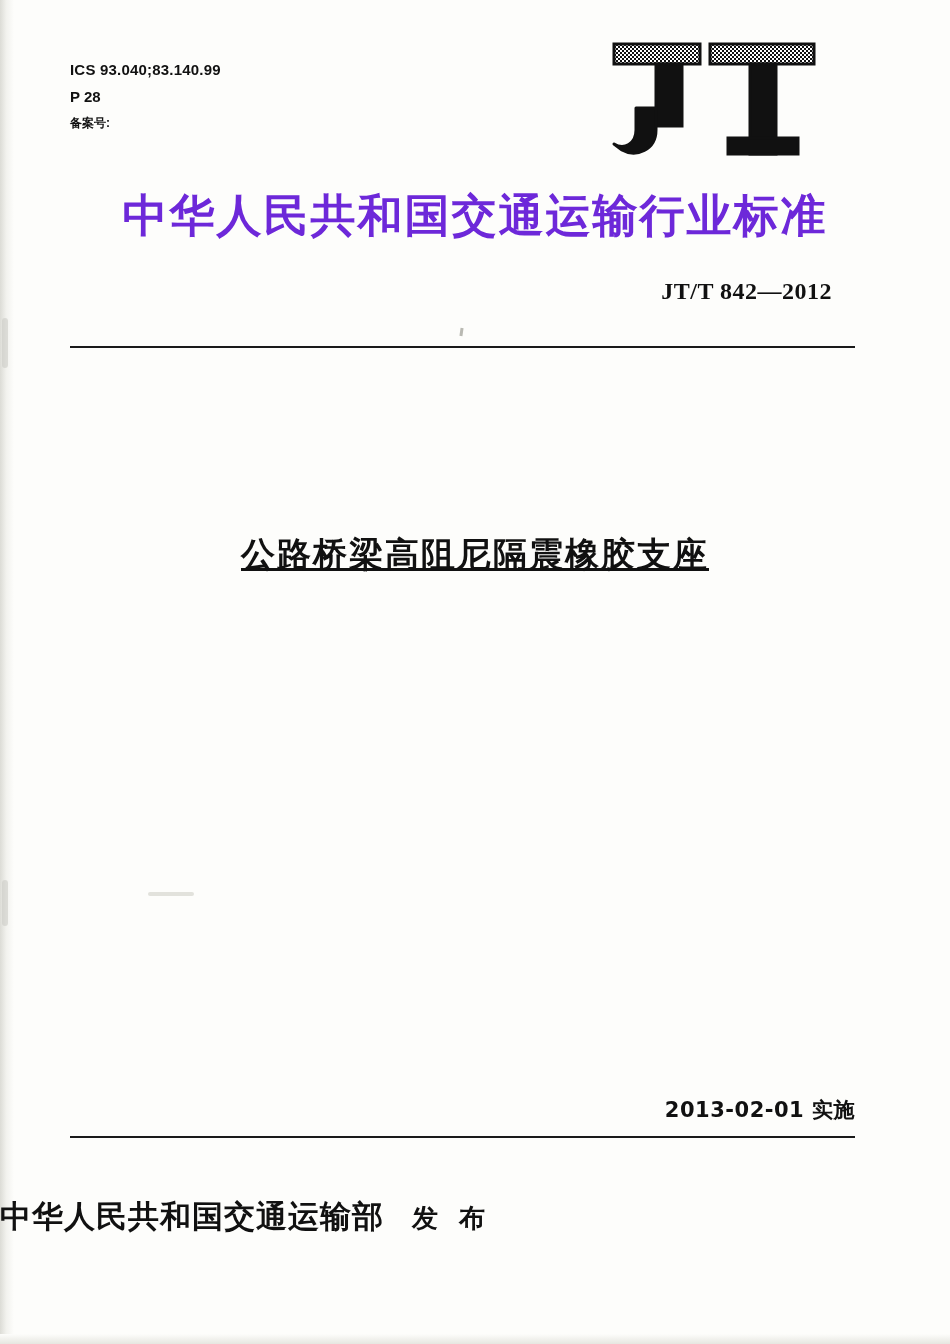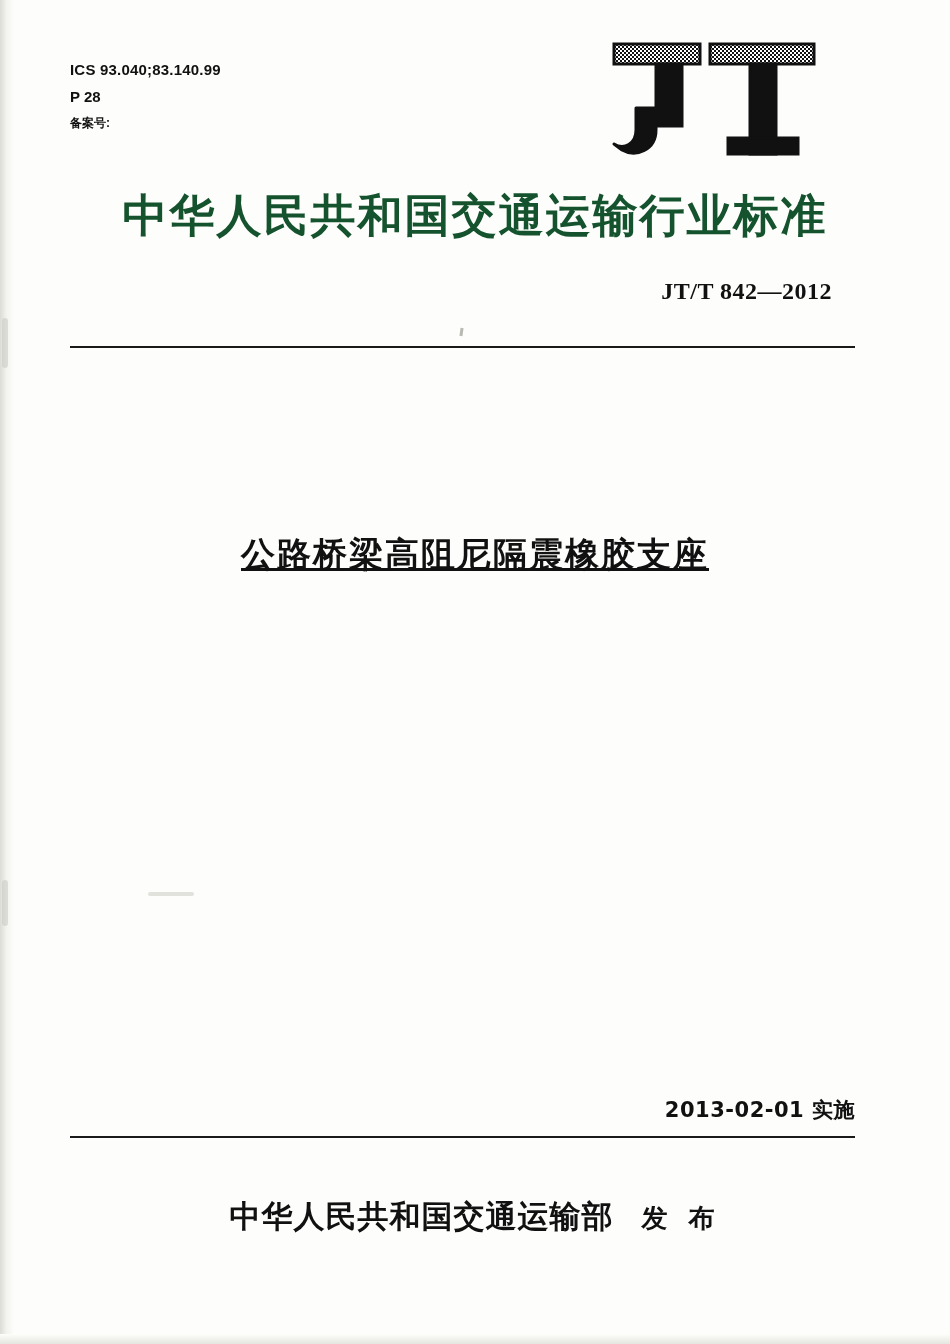--- a/index.html
+++ b/index.html
@@ -73,21 +73,21 @@
   
   .main-title {
     position: absolute;
     left: 0; right: 0;
     top: 186px;
     text-align: center;
     font-family: "DejaVu Sans", sans-serif;
     font-weight: bold;
     font-size: 45px;
     letter-spacing: 2px;
-    color: #14532d;
+    color: #6d28d9;
   }
 
   
   .std-no {
     position: absolute;
     right: 118px;
     top: 278px;
     font-family: "Liberation Serif", serif;
     font-weight: bold;
     font-size: 24px;
@@ -165,21 +165,20 @@
     font-weight: bold;
     font-size: 21px;
     letter-spacing: .5px;
   }
 
   
   .publisher {
     position: absolute;
     left: 0; right: 0;
     top: 1196px;
-    text-align: center;
     font-family: "DejaVu Sans", sans-serif;
     font-weight: bold;
     font-size: 31px;
     letter-spacing: 1px;
   }
   .publisher .pub-verb {
     font-size: 26px;
     margin-left: 28px;
     letter-spacing: 6px;
   }

